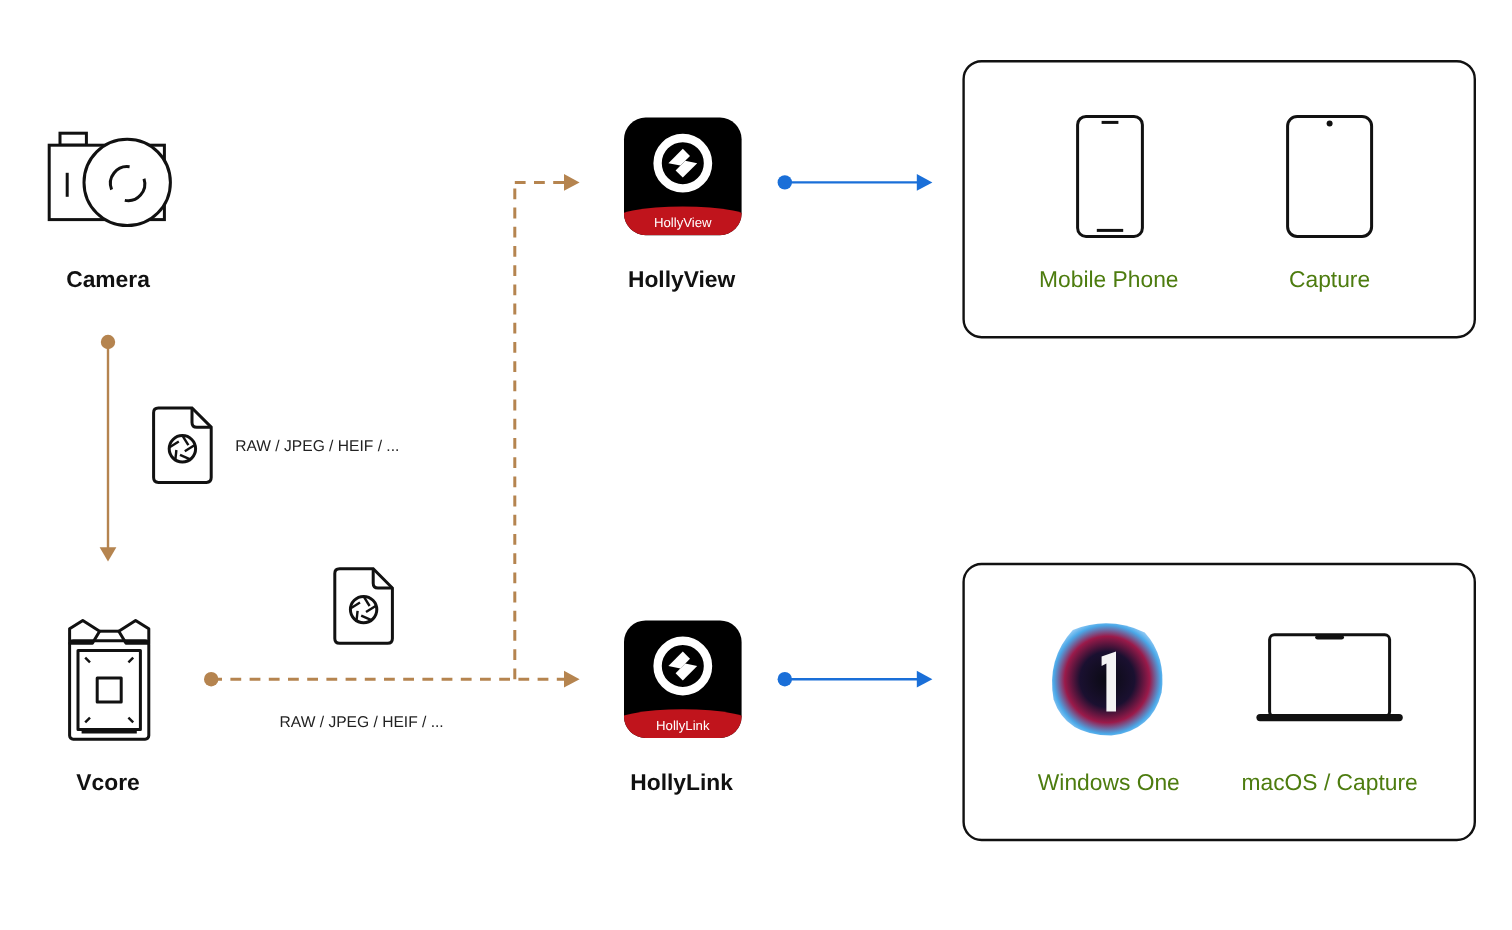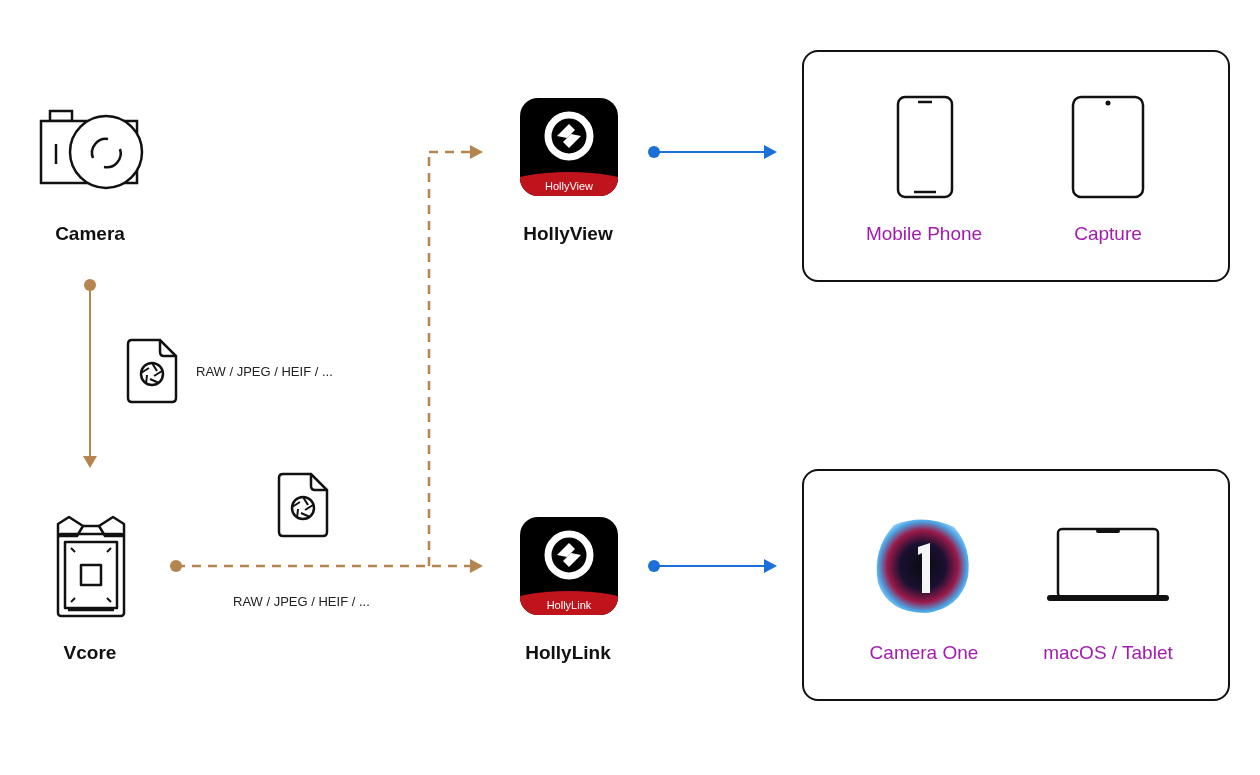--- a/index.html
+++ b/index.html
@@ -1,20 +1,20 @@
 <!DOCTYPE html>
 <html><head>
 <meta charset="utf-8">
 <style>
   html, body { margin: 0; padding: 0; background: #ffffff; }
   body { width: 1260px; height: 775px; position: relative; overflow: hidden;
          font-family: "Liberation Sans", "DejaVu Sans", sans-serif; color: #111; }
   .abs { position: absolute; }
   .node-label { position: absolute; font-weight: bold; font-size: 19px; text-align: center; width: 200px; }
-  .dev-label { position: absolute; font-size: 19px; text-align: center; width: 200px; color: #a21caf; }
+  .dev-label { position: absolute; font-size: 19px; text-align: center; width: 200px; color: #4d7c0f; }
   .fmt { position: absolute; font-size: 13px; color: #222; white-space: nowrap; }
   .box { position: absolute; border: 2px solid #111; border-radius: 16px; background: #fff; }
   .app-icon { position: absolute; width: 98px; height: 98px; border-radius: 18px; background: #000; overflow: hidden; }
   .app-band { position: absolute; left: -10px; right: -10px; bottom: 0; height: 24px; background: #c0141c;
               border-radius: 50% 50% 0 0 / 12px 12px 0 0; }
   .app-band-text { position: absolute; left: 0; right: 0; bottom: 4px; text-align: center; color: #fff; font-size: 11px; }
   svg { overflow: visible; }
 </style>
 </head>
 <body>
@@ -165,21 +165,21 @@
         <stop offset="45%" stop-color="#1a1030"></stop>
         <stop offset="70%" stop-color="#9a1a4a"></stop>
         <stop offset="88%" stop-color="#4aa8e8"></stop>
         <stop offset="100%" stop-color="#a8d4f8"></stop>
       </radialGradient>
     </defs>
     <path d="M 20 8 Q 50 -4 80 10 Q 98 30 94 60 Q 86 92 52 96 Q 14 96 4 66 Q -2 32 20 8 Z" fill="url(#c1g)"></path>
     <path d="M 44 30 L 56 26 L 56 76 L 48 76 L 48 36 L 44 38 Z" fill="#f4f4f4"></path>
   </svg>
 </div>
-<div class="dev-label" style="left:824px;top:642px">Camera One</div>
+<div class="dev-label" style="left:824px;top:642px">Windows One</div>
 <div class="abs" style="left:1046px;top:527px">
   <svg width="124" height="76">
     <rect x="12" y="2" width="100" height="68" rx="4" fill="#fff" stroke="#111" stroke-width="2.5"></rect>
     <rect x="50" y="2" width="24" height="4" rx="2" fill="#111"></rect>
     <rect x="1" y="68" width="122" height="6" rx="3" fill="#111"></rect>
   </svg>
 </div>
-<div class="dev-label" style="left:1008px;top:642px">macOS / Tablet</div>
+<div class="dev-label" style="left:1008px;top:642px">macOS / Capture</div>
 
 </body></html>

